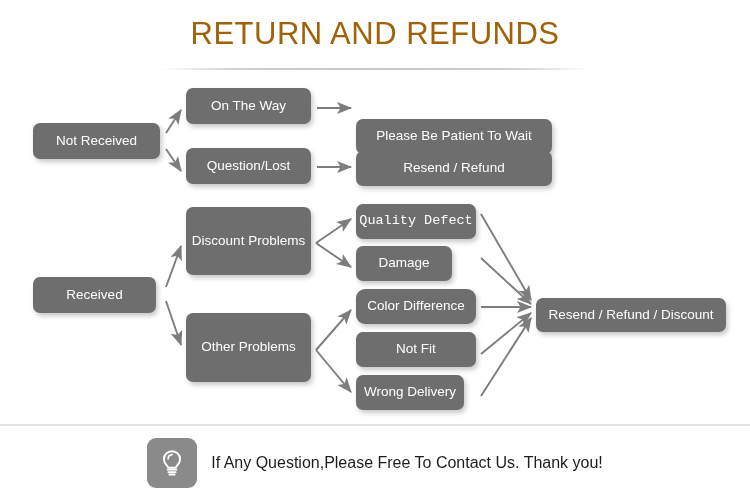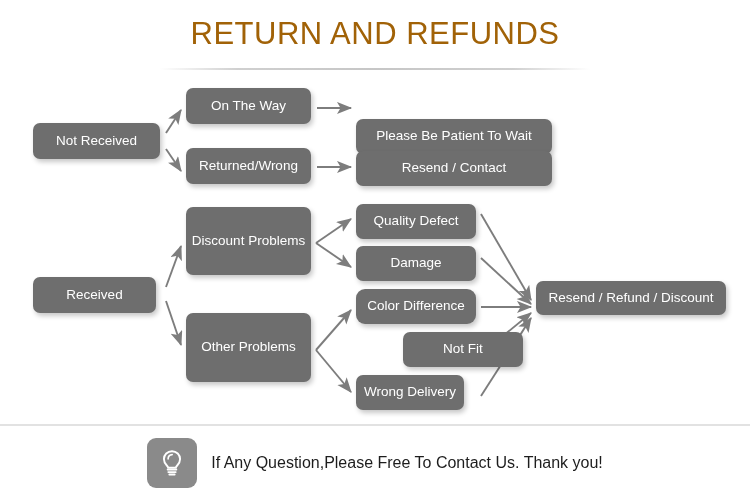--- a/index.html
+++ b/index.html
@@ -147,32 +147,32 @@
         <line x1="481" y1="258" x2="531" y2="304" stroke="#7d7d7d" stroke-width="1.9" marker-end="url(#arrowhead)"></line>
         <line x1="481" y1="307" x2="531" y2="307" stroke="#7d7d7d" stroke-width="1.9" marker-end="url(#arrowhead)"></line>
         <line x1="481" y1="354" x2="531" y2="313" stroke="#7d7d7d" stroke-width="1.9" marker-end="url(#arrowhead)"></line>
         <line x1="481" y1="396" x2="531" y2="318" stroke="#7d7d7d" stroke-width="1.9" marker-end="url(#arrowhead)"></line>
       </g>
   </svg>
 
   <div id="node-layer">
       <div class="node" style="left: 33px; top: 123px; width: 127px; height: 36px;">Not Received</div>
       <div class="node" style="left: 186px; top: 88px; width: 125px; height: 36px;">On The Way</div>
-      <div class="node" style="left: 186px; top: 148px; width: 125px; height: 36px;">Returned/Wrong</div>
+      <div class="node" style="left: 186px; top: 148px; width: 125px; height: 36px;">Question/Lost</div>
       <div class="node" style="left: 356px; top: 91px; width: 196px; height: 35px; margin-top: 28px;">Please Be Patient To Wait</div>
-      <div class="node" style="left: 356px; top: 151px; width: 196px; height: 35px;">Resend / Contact</div>
+      <div class="node" style="left: 356px; top: 151px; width: 196px; height: 35px;">Resend / Refund</div>
       <div class="node" style="left: 33px; top: 277px; width: 123px; height: 36px;">Received</div>
       <div class="node" style="left: 186px; top: 207px; width: 125px; height: 68px;">Discount Problems</div>
       <div class="node" style="left: 186px; top: 313px; width: 125px; height: 69px;">Other Problems</div>
-      <div class="node" style="left: 356px; top: 204px; width: 120px; height: 35px;">Quality Defect</div>
-      <div class="node" style="left: 356px; top: 246px; width: 120px; height: 35px;">Damage</div>
+      <div class="node" style="left: 356px; top: 204px; width: 120px; height: 35px; font-family: Liberation Mono, monospace;">Quality Defect</div>
+      <div class="node" style="left: 356px; top: 246px; width: 96px; height: 35px;">Damage</div>
       <div class="node" style="left: 356px; top: 289px; width: 120px; height: 35px; border-radius: 9px;">Color Difference</div>
-      <div class="node" style="left: 356px; top: 332px; width: 120px; height: 35px; margin-left: 47px;">Not Fit</div>
+      <div class="node" style="left: 356px; top: 332px; width: 120px; height: 35px;">Not Fit</div>
       <div class="node" style="left: 356px; top: 375px; width: 108px; height: 35px;">Wrong Delivery</div>
-      <div class="node" style="left: 536px; top: 281px; width: 190px; height: 34px;">Resend / Refund / Discount</div>
+      <div class="node" style="left: 536px; top: 298px; width: 190px; height: 34px;">Resend / Refund / Discount</div>
     </div>
 
   <div id="footer-divider"></div>
 
   <div id="footer">
     <div id="footer-icon">
       <svg width="34" height="34" viewBox="0 0 34 34" aria-hidden="true">
         <path d="M17 5.2c-4.5 0-8.1 3.5-8.1 7.9 0 2.9 1.5 5.0 2.9 6.4 0.8 0.8 1.3 1.5 1.4 2.3h7.6c0.1-0.8 0.6-1.5 1.4-2.3 1.4-1.4 2.9-3.5 2.9-6.4 0-4.4-3.6-7.9-8.1-7.9z" fill="none" stroke="#ffffff" stroke-width="1.9"></path>
         <path d="M12.6 23.6h8.8" fill="none" stroke="#ffffff" stroke-width="1.8" stroke-linecap="round"></path>
         <path d="M13.3 26.1h7.4" fill="none" stroke="#ffffff" stroke-width="1.8" stroke-linecap="round"></path>

